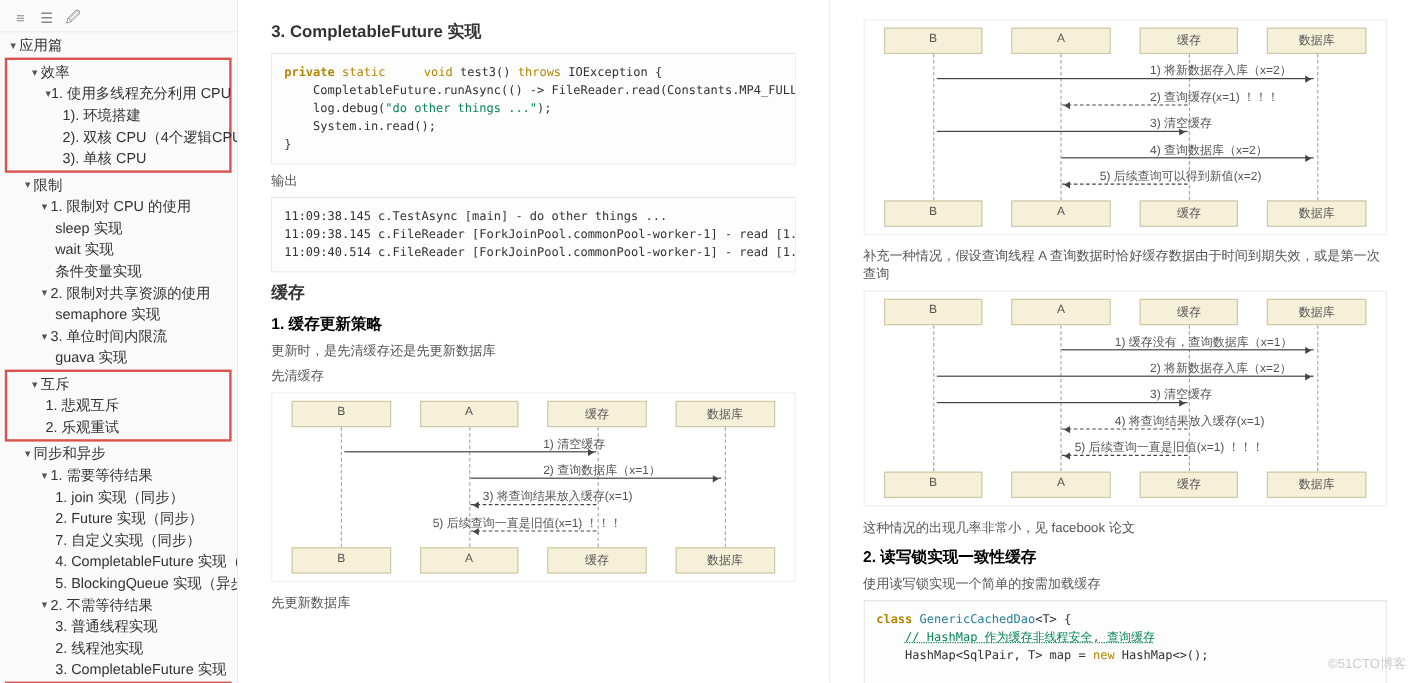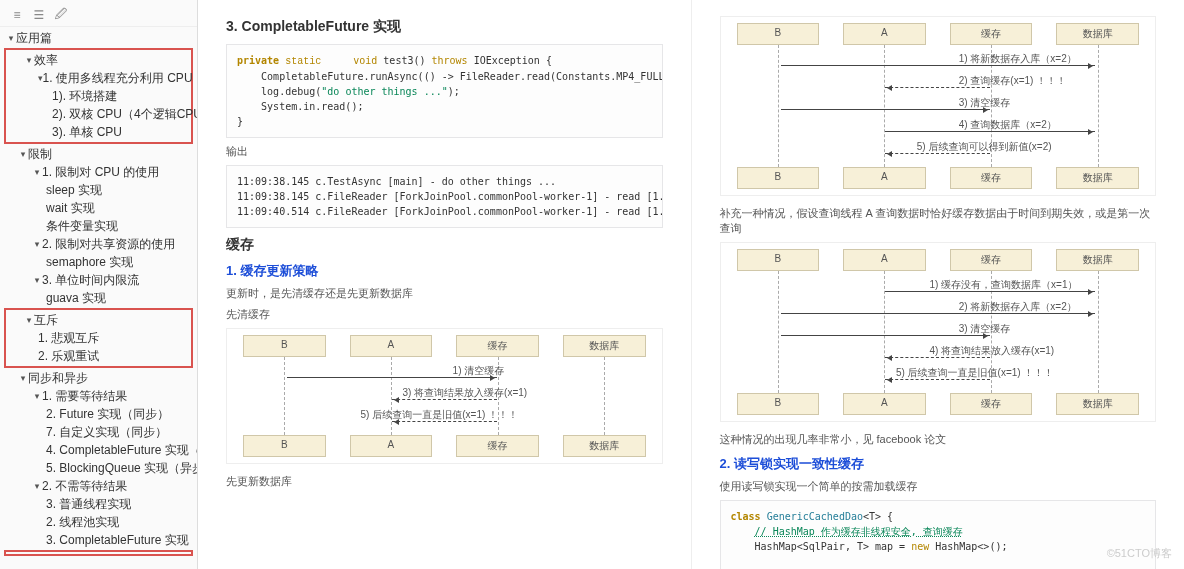--- a/index.html
+++ b/index.html
@@ -12,25 +12,25 @@
 .arrow { width: 10px; text-align: center; color: #555; font-size: 9px; cursor: pointer; }
 .indent-0 { padding-left: 6px; }
 .indent-1 { padding-left: 18px; }
 .indent-2 { padding-left: 32px; }
 .indent-3 { padding-left: 46px; text-align: center; }
 .redbox { border: 2px solid #d9534f; margin: 1px 4px; padding: 1px 0; }
 .content { display: flex; flex: 1; overflow: hidden; }
 .column { flex: 1; padding: 10px 28px; overflow-y: auto; border-right: 1px solid #eee; }
 .column:last-child { border-right: none; }
 h3 { font-size: 14px; font-weight: bold; margin: 8px 0; }
-h4 { font-size: 13px; font-weight: bold; margin: 8px 0 6px; color:#1d4ed8; }
+h4 { font-size: 13px; font-weight: bold; margin: 8px 0 6px; color:#000000; }
 .para { font-size: 11px; margin: 6px 0; color: #555; }
 pre.code { background: #fdfdfd; border: 1px solid #e6e6e8; padding: 8px 10px; font-family: Consolas, monospace; font-size: 10px; line-height: 1.5; overflow-x: auto; margin: 6px 0; white-space: pre; }
 .kw-private { color: #b38600; font-weight: bold; }
-.kw-static { color: #b38600; font-family: Liberation Mono, monospace; }
+.kw-static { color: #b38600; }
 .kw-void { color: #b38600; margin-left: 26px; }
 .kw-throws { color: #b38600; }
 .kw-new { color: #b38600; }
 .type { color: #267f99; }
 .string { color: #098658; }
 .green-under { color: #098658; text-decoration: underline dotted; }
 .public { color: #0000ff; }
 .int { color: #b38600; }
 
 .seq { border: 1px solid #eee; margin: 6px 0 10px; padding: 6px 4px 6px; position: relative; }
@@ -130,20 +130,23 @@
         </div>
     </div>
 
     <div class="tree-item indent-1">
         <span class="arrow">▾</span>
         <span>同步和异步</span>
       </div>
     <div class="tree-item indent-2">
         <span class="arrow">▾</span>
         <span>1. 需要等待结果</span>
+      </div>
+    <div class="tree-item indent-3">
+        <span>1. join 实现（同步）</span>
       </div>
     <div class="tree-item indent-3">
         <span>2. Future 实现（同步）</span>
       </div>
     <div class="tree-item indent-3">
         <span>7. 自定义实现（同步）</span>
       </div>
     <div class="tree-item indent-3">
         <span>4. CompletableFuture 实现（异步）</span>
       </div>
@@ -204,20 +207,24 @@
             <div class="lifeline"></div>
             <div class="lifeline"></div>
             <div class="lifeline"></div>
           </div>
         <div class="msgs">
           <div class="msg">
               <span class="lbl" style="left:52%">1)  清空缓存</span>
               <div class="line" style="left:12.5%;right:37.5%"></div>
             </div>
           <div class="msg">
+              <span class="lbl" style="left:52%">2)  查询数据库（x=1）</span>
+              <div class="line" style="left:37.5%;right:12.5%"></div>
+            </div>
+          <div class="msg">
               <span class="lbl" style="left:40%">3)  将查询结果放入缓存(x=1)</span>
               <div class="line dashed left" style="left:37.5%;right:37.5%"></div>
             </div>
           <div class="msg">
               <span class="lbl" style="left:30%">5)  后续查询一直是旧值(x=1) ！！！</span>
               <div class="line dashed left" style="left:37.5%;right:37.5%"></div>
             </div>
         </div>
       </div>
       <div class="seq-hdr">

